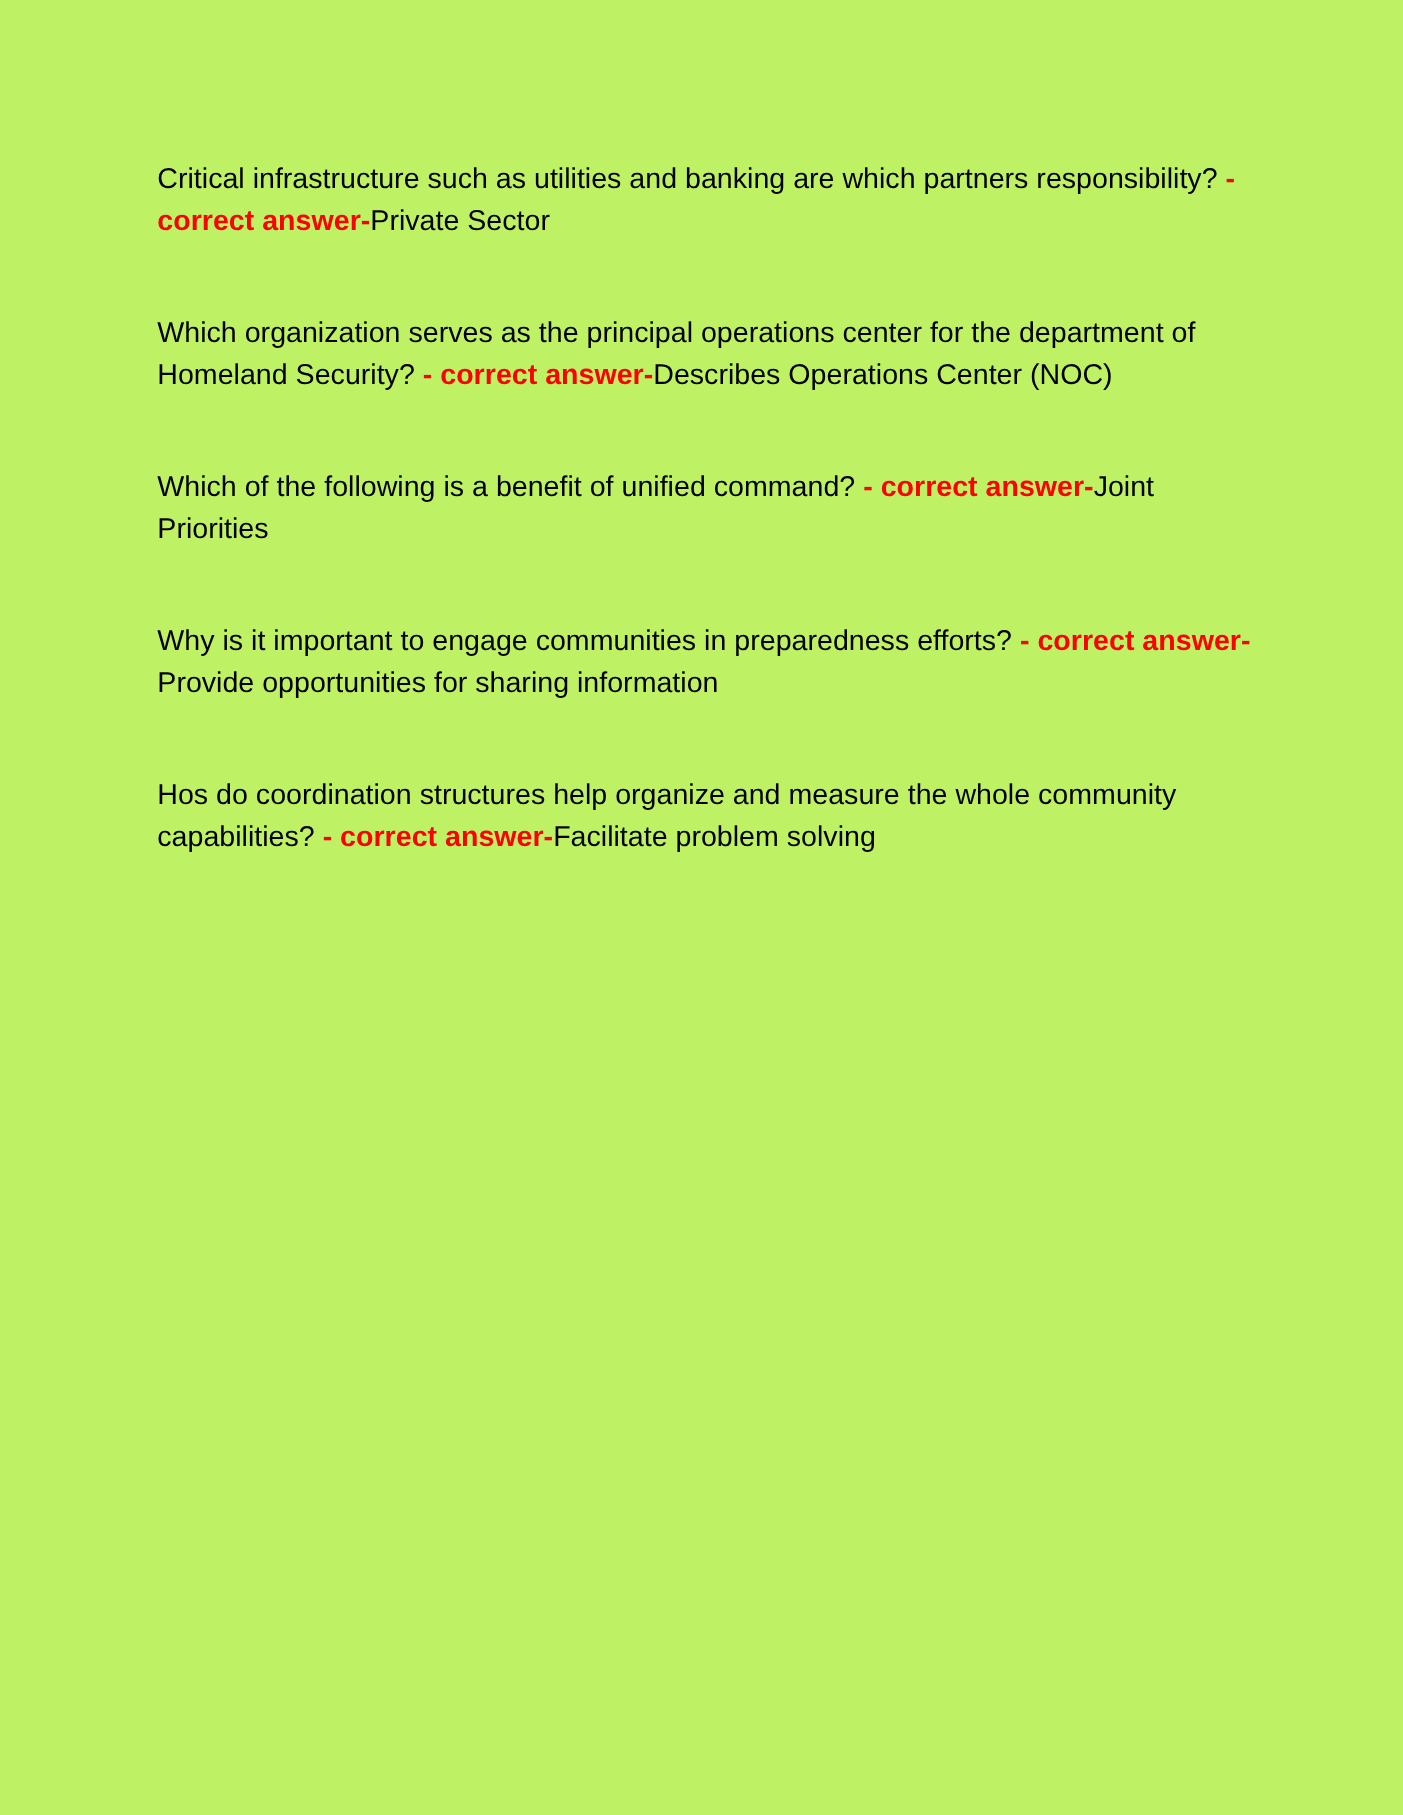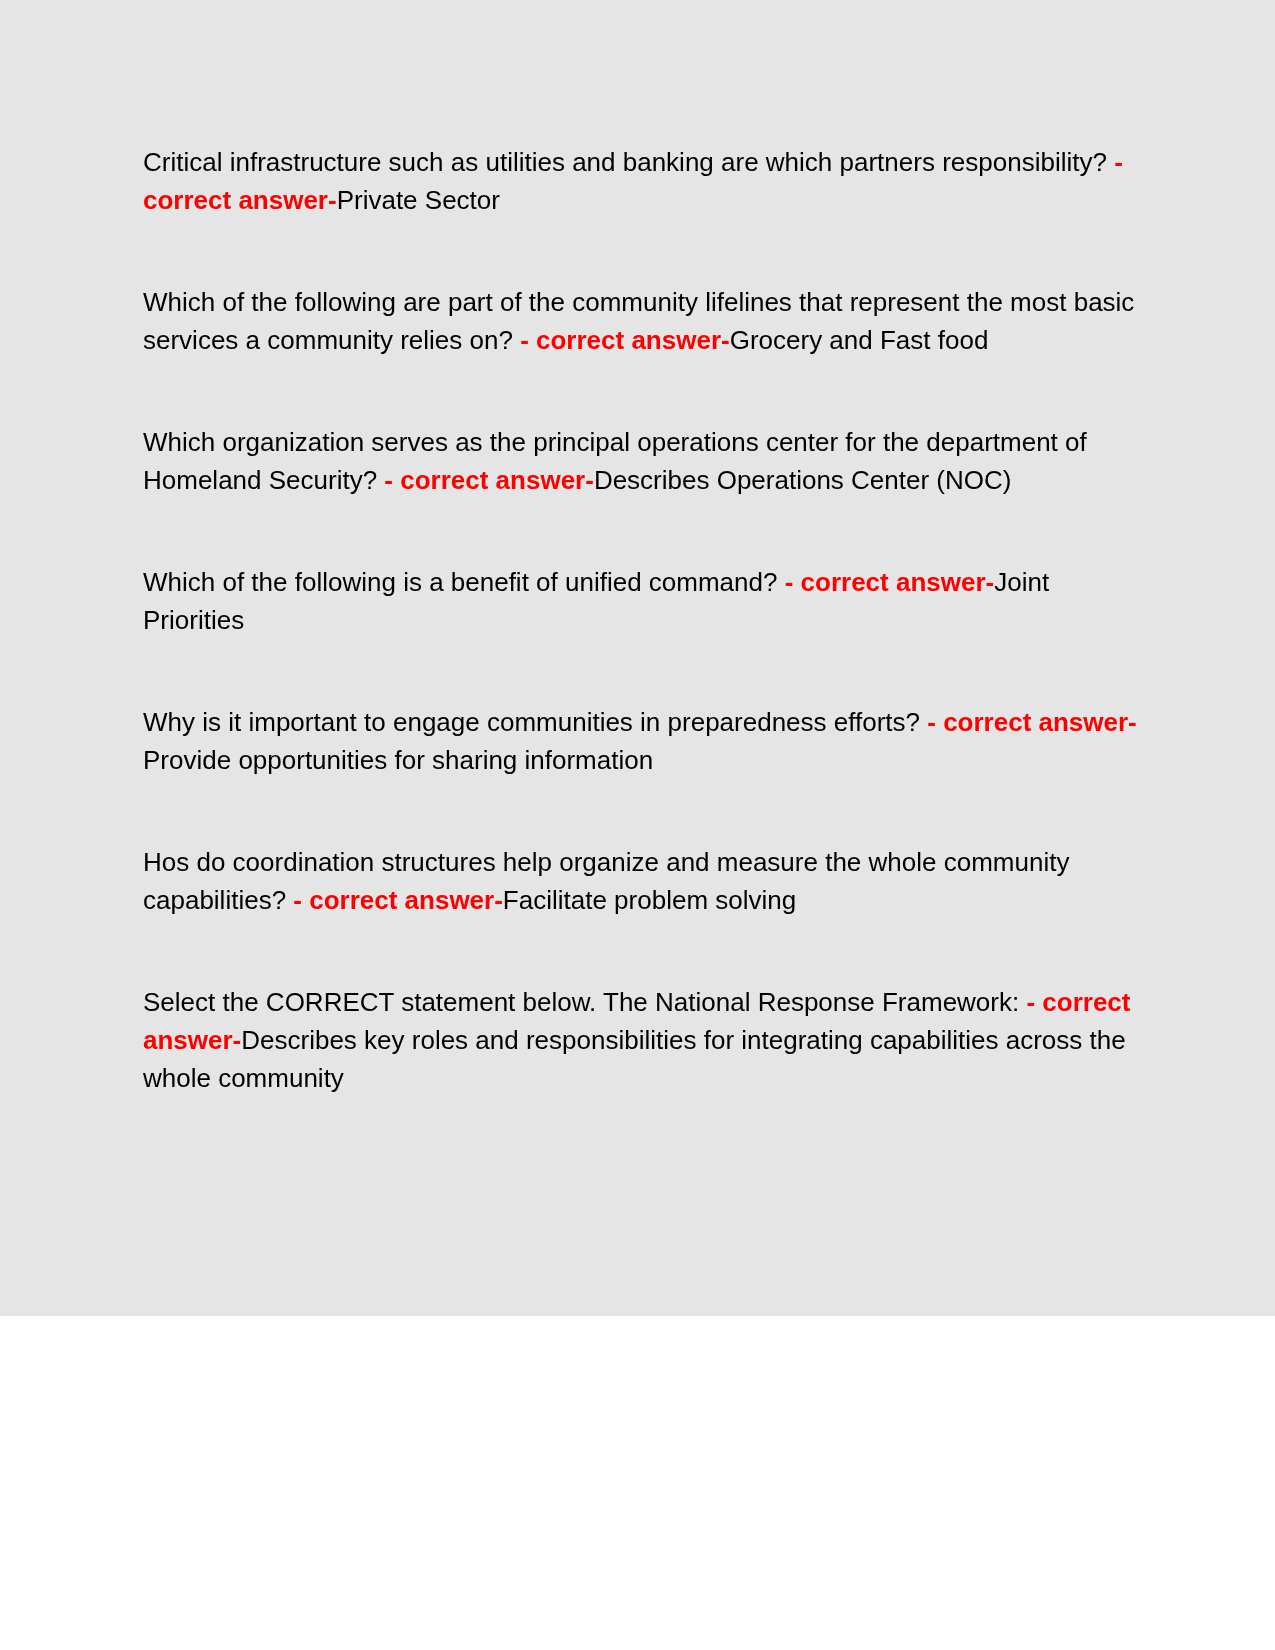--- a/index.html
+++ b/index.html
@@ -10,22 +10,22 @@
     width: 1275px;
     height: 1650px;
     position: relative;
     font-family: "Liberation Sans", sans-serif;
     overflow: hidden;
   }
   .page {
     position: absolute;
     left: 0; top: 0;
     width: 1275px;
-    height: 1316px;
-    background: #e5e5e5;
+    height: 1650px;
+    background: #bef264;
   }
   .content {
     position: absolute;
     left: 143px;
     top: 143px;
     width: 1000px;
   }
   .qa {
     font-size: 26px;
     line-height: 38px;
@@ -46,26 +46,24 @@
 </style>
 </head>
 <body>
 
 <div class="page">
   <div class="content">
 
     <p class="qa"><span class="question">Critical infrastructure such as utilities and banking are which partners responsibility? </span><span class="marker">- correct answer-</span><span class="answer">Private Sector</span></p>
 
 
-    <p class="qa"><span class="question">Which of the following are part of the community lifelines that represent the most basic services a community relies on? </span><span class="marker">- correct answer-</span><span class="answer">Grocery and Fast food</span></p>
 
     <p class="qa"><span class="question">Which organization serves as the principal operations center for the department of Homeland Security? </span><span class="marker">- correct answer-</span><span class="answer">Describes Operations Center (NOC)</span></p>
 
     <p class="qa"><span class="question">Which of the following is a benefit of unified command? </span><span class="marker">- correct answer-</span><span class="answer">Joint Priorities</span></p>
 
     <p class="qa"><span class="question">Why is it important to engage communities in preparedness efforts? </span><span class="marker">- correct answer-</span><span class="answer">Provide opportunities for sharing information</span></p>
 
     <p class="qa"><span class="question">Hos do coordination structures help organize and measure the whole community capabilities? </span><span class="marker">- correct answer-</span><span class="answer">Facilitate problem solving</span></p>
 
-    <p class="qa"><span class="question">Select the CORRECT statement below. The National Response Framework: </span><span class="marker">- correct answer-</span><span class="answer">Describes key roles and responsibilities for integrating capabilities across the whole community</span></p>
 
   </div>
 </div>
 
 </body></html>

